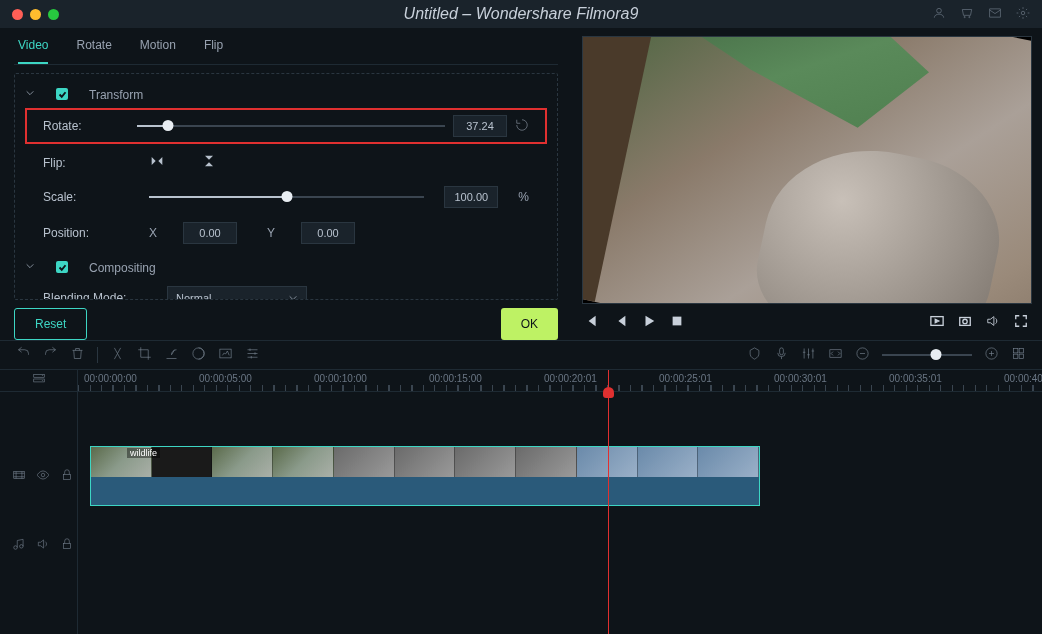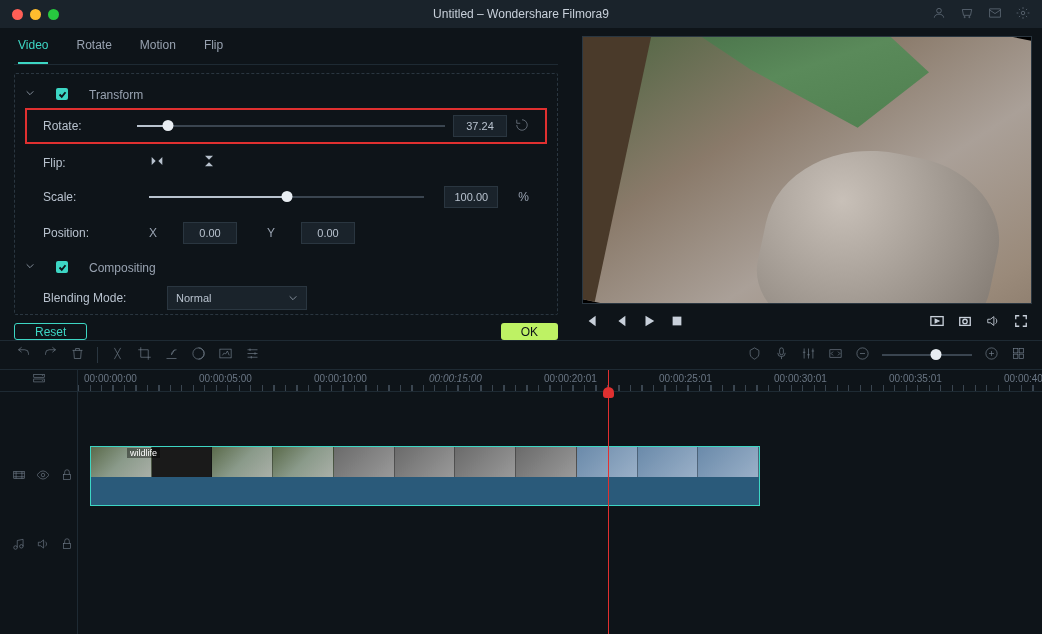--- a/index.html
+++ b/index.html
@@ -1,21 +1,21 @@
 <!DOCTYPE html>
 <html><head>
 <meta charset="utf-8">
 <style>
 * { box-sizing: border-box; margin: 0; padding: 0; font-family: -apple-system, BlinkMacSystemFont, "Segoe UI", sans-serif; }
 body { background: #0e1419; color: #98a2b0; font-size: 12px; width: 1042px; height: 634px; overflow: hidden; }
 .titlebar { height: 28px; background: #1a232b; display: flex; align-items: center; padding: 0 12px; position: relative; }
 .traffic-lights { display: flex; gap: 7px; }
 .tl { width: 11px; height: 11px; border-radius: 50%; }
 .tl.red { background: #ff5f56; } .tl.yellow { background: #ffbd2e; } .tl.green { background: #27c93f; }
-.window-title { position: absolute; left: 50%; transform: translateX(-50%); color: #c8d0da; font-size: 12px; }
+.window-title { position: absolute; left: 50%; transform: translateX(-50%); color: #c8d0da; font-size: 16px; font-style: italic; }
 .titlebar-right { margin-left: auto; display: flex; gap: 14px; }
 .titlebar-right svg { width: 14px; height: 14px; stroke: #7a8694; fill: none; cursor: pointer; }
 .upper { display: flex; height: 312px; }
 .panel-left { width: 572px; padding: 0 14px; display: flex; flex-direction: column; }
 .tabs { display: flex; gap: 28px; padding: 10px 4px 0; border-bottom: 1px solid #1e2a33; }
 .tab { padding-bottom: 10px; color: #98a2b0; cursor: pointer; }
 .tab.active { color: #3dd6c4; border-bottom: 2px solid #3dd6c4; text-align: center; }
 .props { flex: 1; border: 1px dashed #2a3640; border-radius: 2px; margin-top: 8px; padding: 10px 0; overflow: hidden; }
 .section-head { display: flex; gap: 21px; padding: 4px 10px; }
 .chev { width: 10px; height: 10px; stroke: #98a2b0; fill: none; }
@@ -28,21 +28,21 @@
 .slider-thumb { position: absolute; width: 11px; height: 11px; background: #e8edf2; border-radius: 50%; top: -5px; transform: translateX(-50%); cursor: pointer; }
 .numbox { width: 54px; height: 22px; background: #1a232b; border: 1px solid #2a3640; color: #b8c2ce; text-align: center; font-size: 11px; }
 .highlight-box { border: 2px solid #e03030; margin: 2px 10px; padding: 5px 16px; display: flex; align-items: center; gap: 8px; }
 .highlight-box label { width: 86px; color: #b8c2ce; }
 .reset-icon svg { width: 14px; height: 14px; stroke: #98a2b0; fill: none; cursor: pointer; }
 .flip-btn svg { width: 16px; height: 16px; fill: #b8c2ce; cursor: pointer; }
 .flip-btn + .flip-btn { margin-left: 16px; }
 .pos-axis { width: 14px; color: #98a2b0; }
 .select { width: 140px; height: 24px; background: #1a232b; border: 1px solid #2a3640; color: #b8c2ce; display: flex; align-items: center; justify-content: space-between; padding: 0 8px; font-size: 11px; cursor: pointer; }
 .bottom-actions { display: flex; justify-content: space-between; padding: 8px 0 0; }
-.btn { height: 17px; padding: 0 20px; border-radius: 3px; font-size: 12px; cursor: pointer; display: inline-flex; align-items: center; }
+.btn { height: 32px; padding: 0 20px; border-radius: 3px; font-size: 12px; cursor: pointer; display: inline-flex; align-items: center; }
 .btn-reset { border: 1px solid #3dd6c4; color: #3dd6c4; background: transparent; }
 .btn-ok { background: #bef264; color: #0e1419; border: none; }
 .panel-right { flex: 1; padding: 8px 10px 0; display: flex; flex-direction: column; }
 .preview { flex: 1; background: #000; position: relative; border: 1px solid #2a3640; overflow: hidden; }
 .koala-frame { position: absolute; left: 50%; top: 50%; width: 130%; height: 130%; transform: translate(-50%, -50%) rotate(12deg); background: linear-gradient(135deg, #3a4a2a 0%, #5a6a4a 20%, #8a7a6a 40%, #aaa098 60%, #9a8a7a 80%, #7a6a5a 100%); }
 .koala-frame::before { content:""; position:absolute; left:5%; top:0; width:14%; height:100%; background:#4a3a2a; }
 .koala-frame::after { content:""; position:absolute; left:45%; top:40%; width:40%; height:55%; background: radial-gradient(circle at 30% 30%, #c8c0b8, #9a928a 60%, #7a726a); border-radius:50% 40% 40% 30%; }
 .leaves { position:absolute; left:22%; top:-5%; width:50%; height:50%; background: linear-gradient(150deg, #3a5a3a, #5a8a5a, #4a7a4a); clip-path: polygon(10% 0%, 60% 10%, 90% 40%, 70% 80%, 30% 60%, 0% 40%); }
 .preview-controls { height: 36px; display: flex; align-items: center; padding: 0 4px; }
 .pc-left { display: flex; gap: 14px; }
@@ -342,21 +342,21 @@
             <path d="M8 11V7a4 4 0 018 0v4"></path>
           </svg></span>
     </div>
   </div>
   <div class="tl-main">
     <div class="ruler">
       <div class="ruler-labels" id="ruler-labels">
           <span class="ruler-label" style="left: 6px;">00:00:00:00</span>
           <span class="ruler-label" style="left: 121px;">00:00:05:00</span>
           <span class="ruler-label" style="left: 236px;">00:00:10:00</span>
-          <span class="ruler-label" style="left: 351px; font-style: italic;">00:00:15:00</span>
+          <span class="ruler-label" style="left: 351px;">00:00:15:00</span>
           <span class="ruler-label" style="left: 466px;">00:00:20:01</span>
           <span class="ruler-label" style="left: 581px;">00:00:25:01</span>
           <span class="ruler-label" style="left: 696px;">00:00:30:01</span>
           <span class="ruler-label" style="left: 811px;">00:00:35:01</span>
           <span class="ruler-label" style="left: 926px;">00:00:40:01</span>
         </div>
       <div class="ruler-ticks"></div>
     </div>
     <div class="track-space"></div>
     <div class="track-lane">

